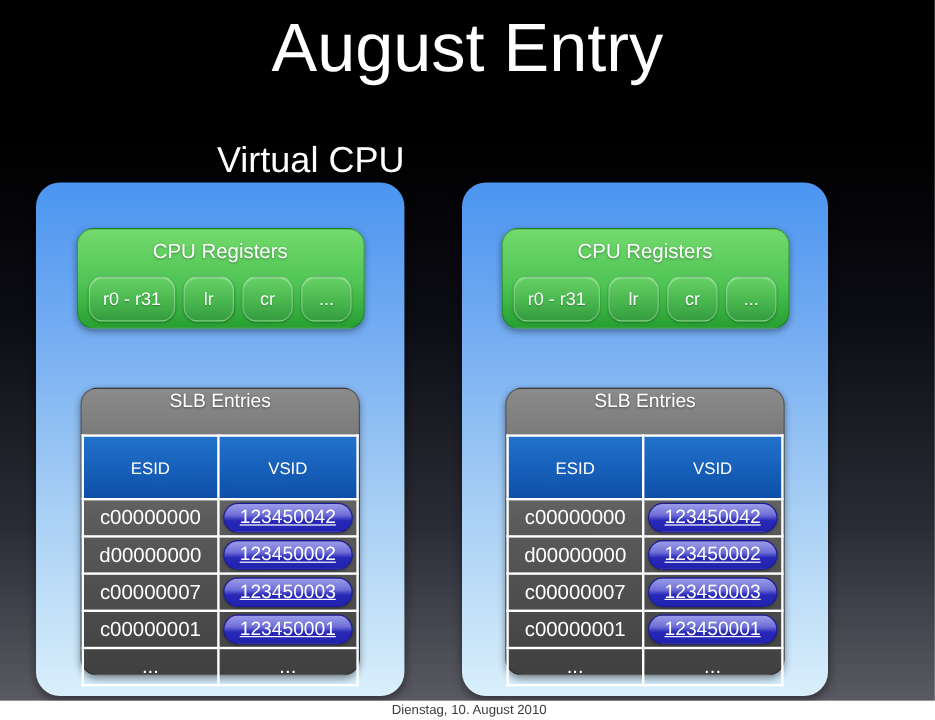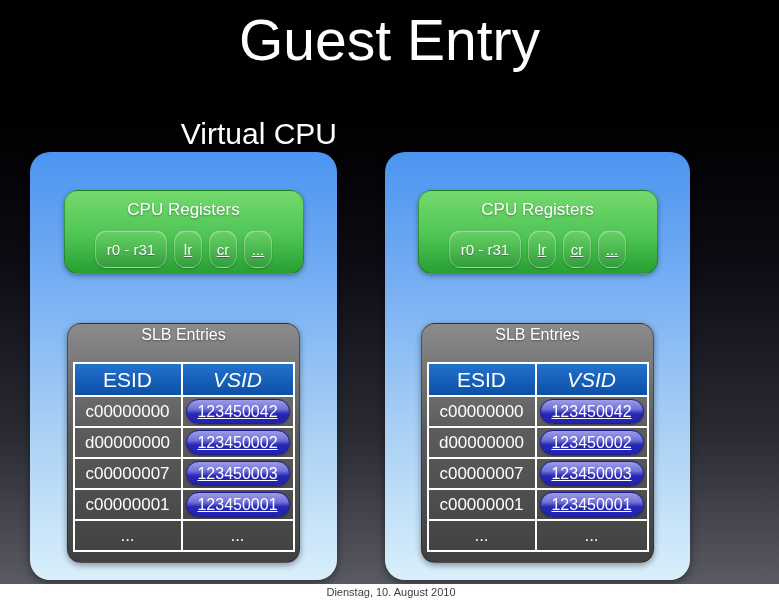--- a/index.html
+++ b/index.html
@@ -49,42 +49,42 @@
     height:38px;border-radius:12px;
     background:linear-gradient(180deg,#67d165 0%,#47b54d 60%,#349b3f 100%);
     border:1px solid rgba(255,255,255,0.28);
     box-shadow:inset 0 1px 0 rgba(255,255,255,0.3), 0 1px 2px rgba(0,40,0,0.3);
     color:#ffffff;font-size:15px;
     display:flex;align-items:center;justify-content:center;
     text-shadow:0 1px 1px rgba(0,0,0,0.3);
     box-sizing:border-box;
   }
   .reg-btn.wide{width:72px;}
-  .reg-btn.small{width:28px;text-decoration:underline;}
+  .reg-btn.small{width:42px;}
 
   .slb-box{
     margin:49px auto 0 auto;width:233px;height:240px;border-radius:14px;
     background:linear-gradient(180deg,#8b8b8b 0%,#5c5c5c 45%,#404040 100%);
     border:1px solid rgba(30,30,30,0.5);
     box-shadow:0 2px 6px rgba(0,0,0,0.4);
     box-sizing:border-box;
   }
   .slb-title{
     text-align:center;color:#ffffff;font-size:16px;padding-top:2px;
     text-shadow:0 1px 2px rgba(0,0,0,0.4);
   }
   table.slb-table{
     margin:18px auto 0 auto;border-collapse:collapse;table-layout:fixed;
   }
   table.slb-table th{
     width:102px;height:27px;border:2px solid #ffffff;
     background:linear-gradient(180deg,#2272cc 0%,#0d4fa8 100%);
-    color:#ffffff;font-weight:400;font-size:21px;text-align:center;padding:2px;
-  }
-  table.slb-table th.vsid-col{width:106px;font-style:italic;}
+    color:#ffffff;font-weight:400;font-size:14px;text-align:center;padding:12px;
+  }
+  table.slb-table th.vsid-col{width:106px;}
   table.slb-table td{
     height:29px;border:2px solid #ffffff;color:#ffffff;
     font-size:17px;text-align:center;padding:0;
   }
   .pill{
     display:block;margin:1px 3px;height:25px;line-height:24px;border-radius:13px;
     background:linear-gradient(180deg,#9c9ce9 0%,#7070d8 40%,#2828b8 60%,#2222b0 100%);
     border:1px solid #1d1d8f;box-sizing:border-box;
     color:#ffffff;font-size:16px;
     box-shadow:0 1px 2px rgba(0,0,0,0.35);
@@ -96,21 +96,21 @@
   }
   .footer-date{
     font-size:11px;color:#3c3c3c;padding-left:3px;
   }
 </style>
 </head>
 <body>
 
 <div class="slide">
 
-  <h1 class="slide-title">Guest Entry</h1>
+  <h1 class="slide-title">August Entry</h1>
 
   <div class="panel-label left">Virtual CPU</div>
 
   <div class="panel left">
     <div class="reg-box">
       <div class="reg-title">CPU Registers</div>
       <div class="reg-buttons">
         <div class="reg-btn wide">r0 - r31</div>
         <div class="reg-btn small">lr</div>
         <div class="reg-btn small">cr</div>

